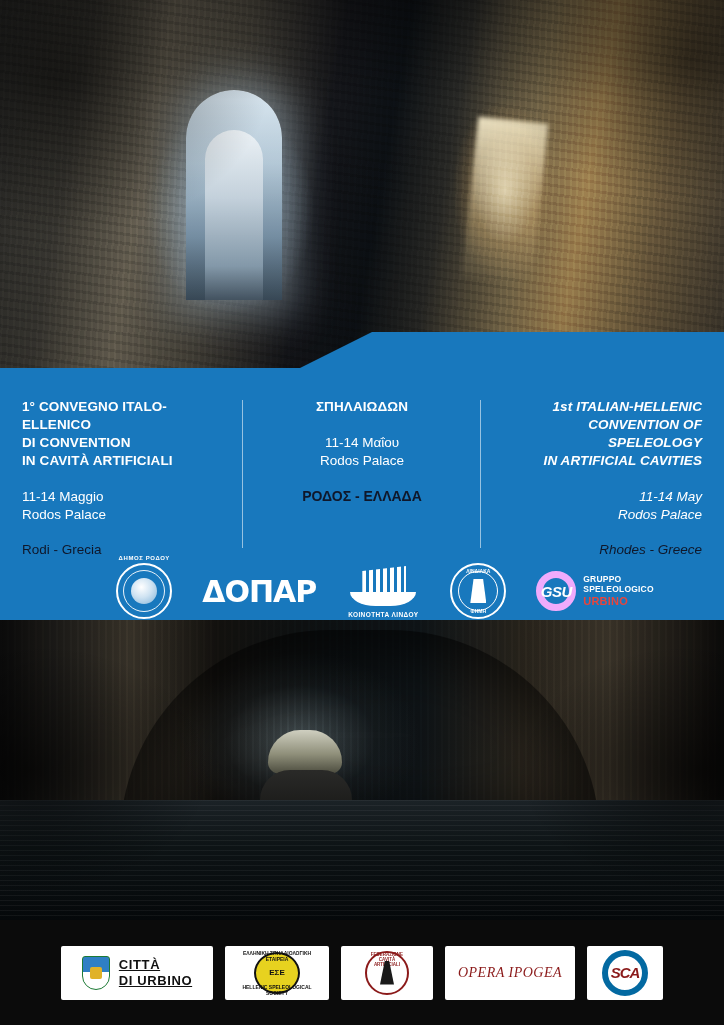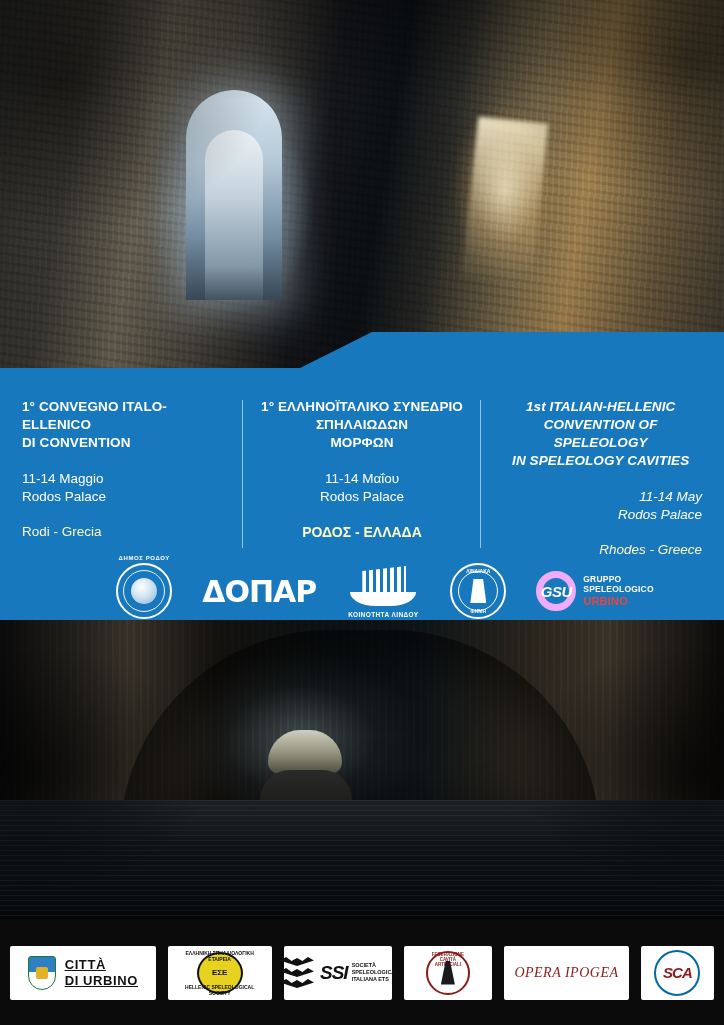--- a/index.html
+++ b/index.html
@@ -76,26 +76,26 @@
     width: 1px; background: rgba(255,255,255,0.55);
   }
   .col.left { text-align: left; padding-left: 22px; }
   .col.mid { text-align: center; }
   .col.right { text-align: right; padding-right: 22px; }
 
   .title {
     color: #ffffff; font-size: 13.5px; font-weight: bold; line-height: 1.33;
     letter-spacing: 0.1px;
   }
-  .title.it { font-style: italic; text-align: center; }
+  .title.it { font-style: italic; }
   .dates {
     color: #ffffff; font-size: 13.5px; line-height: 1.35; margin-top: 18px;
   }
   .place {
-    color: #fef9c3; font-size: 13.5px; margin-top: 18px;
+    color: #0f172a; font-size: 13.5px; margin-top: 18px;
   }
   .place.bold { font-weight: bold; font-size: 14px; }
   .italic { font-style: italic; }
 
   
   .logo-row {
     position: absolute; left: 0; top: 222px; width: 724px; height: 74px;
     display: flex; align-items: center; justify-content: center; gap: 30px; padding-left: 46px;
   }
   .logo { position: relative; color: #fff; }
@@ -254,21 +254,21 @@
     display: flex; align-items: center; justify-content: center; position: relative;
   }
   .fcc-seal .fig { width: 14px; height: 24px; background: #1a1a1a; clip-path: polygon(35% 0,65% 0,100% 100%,0 100%); }
   .fcc-top { position: absolute; top: -1px; width: 100%; text-align: center; font-size: 4.5px; color: #8b1a1a; font-weight: bold; }
 
   .fbox.opera { width: 130px; font-style: italic; }
   .opera-txt { font-size: 14px; color: #8b1a1a; font-family: "Liberation Serif", serif; letter-spacing: 0.5px; }
 
   .fbox.sca { width: 76px; }
   .sca-mark {
-    width: 46px; height: 46px; border: 2px solid #0369a1; border-radius: 50%;
+    width: 46px; height: 46px; border: 6px solid #0369a1; border-radius: 50%;
     display: flex; align-items: center; justify-content: center;
     font-size: 15px; font-weight: bold; color: #8b1a1a; font-style: italic; letter-spacing: -1px;
   }
 </style>
 </head>
 <body>
 
 <div class="poster">
 
   <div class="photo-top">
@@ -279,46 +279,45 @@
 
   <div class="band">
     <div class="band-inner">
 
       <div class="cols">
 
         <div class="col left sep">
           <div class="title">
             <div>1° CONVEGNO ITALO-ELLENICO</div>
             <div>DI CONVENTION</div>
+            <div>IN CAVITÀ ARTIFICIALI</div>
           </div>
           <div class="dates">
             <div>11-14 Maggio</div>
             <div>Rodos Palace</div>
           </div>
           <div class="place">Rodi - Grecia</div>
         </div>
 
         <div class="col mid sep">
           <div class="title">
-            <div>1° ΕΛΛΗΝΟΪΤΑΛΙΚΟ ΣΥΝΕΔΡΙΟ</div>
             <div>ΣΠΗΛΑΙΩΔΩΝ</div>
-            <div>ΜΟΡΦΩΝ</div>
           </div>
           <div class="dates">
             <div>11-14 Μαΐου</div>
             <div>Rodos Palace</div>
           </div>
           <div class="place bold">ΡΟΔΟΣ - ΕΛΛΑΔΑ</div>
         </div>
 
         <div class="col right">
           <div class="title it">
             <div>1st ITALIAN-HELLENIC</div>
             <div>CONVENTION OF SPELEOLOGY</div>
-            <div>IN SPELEOLOGY CAVITIES</div>
+            <div>IN ARTIFICIAL CAVITIES</div>
           </div>
           <div class="dates italic">
             <div>11-14 May</div>
             <div>Rodos Palace</div>
           </div>
           <div class="place italic">Rhodes - Greece</div>
         </div>
       </div>
 
       <div class="logo-row">
@@ -379,35 +378,20 @@
     </div>
 
     <div class="fbox ehe">
       <div class="ehe-wrap">
         <div class="ehe-top">ΕΛΛΗΝΙΚΗ ΣΠΗΛΑΙΟΛΟΓΙΚΗ ΕΤΑΙΡΕΙΑ</div>
         <div class="ehe-seal">ΕΣΕ</div>
         <div class="ehe-bot">HELLENIC SPELEOLOGICAL SOCIETY</div>
       </div>
     </div>
 
-    <div class="fbox ssi">
-      <div class="bats">
-        <div class="bat"></div>
-          <div class="bat"></div>
-          <div class="bat"></div>
-      </div>
-      <div class="ssi-txt">
-        <div class="ssi-logo">SSI</div>
-        <div class="ssi-sub">
-          <div>SOCIETÀ</div>
-          <div>SPELEOLOGICA</div>
-          <div>ITALIANA ETS</div>
-        </div>
-      </div>
-    </div>
 
     <div class="fbox fcc">
       <div class="fcc-seal">
         <div class="fcc-top">FEDERAZIONE CAVITÀ ARTIFICIALI</div>
         <div class="fig"></div>
       </div>
     </div>
 
     <div class="fbox opera">
       <div class="opera-txt">OPERA IPOGEA</div>

